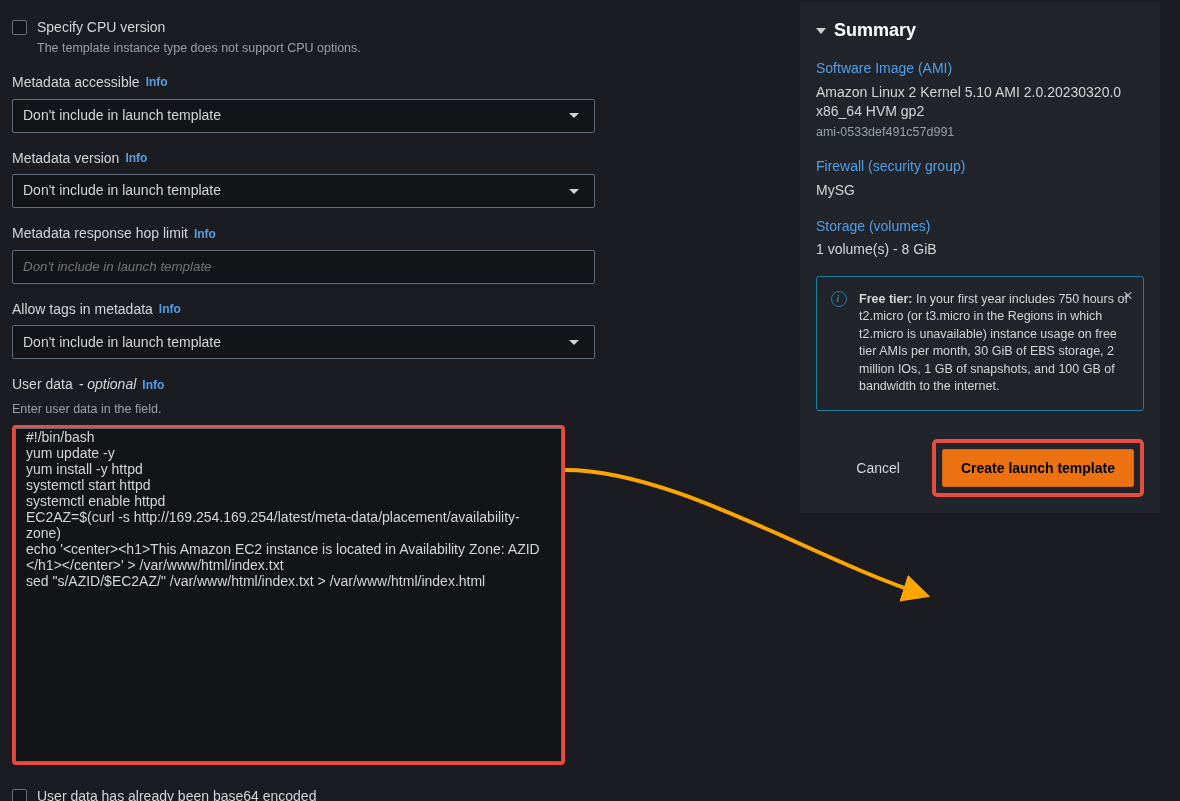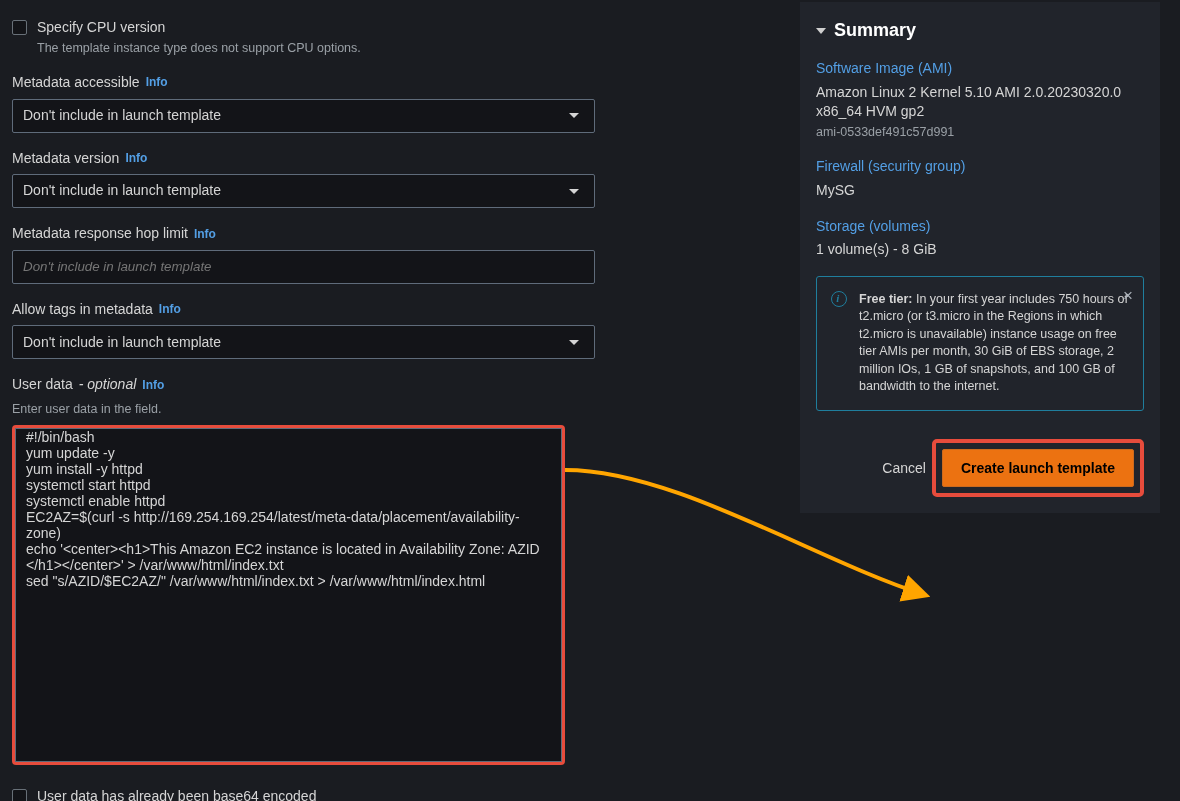--- a/index.html
+++ b/index.html
@@ -57,21 +57,21 @@
   .sum-sub{color:var(--text-dim);font-size:12.5px;margin-top:2px;}
 
   .callout{border:1px solid var(--teal);border-radius:3px;padding:14px 14px 14px 42px;
     position:relative;font-size:12.5px;color:var(--text);margin-top:6px;}
   .callout .i-icon{position:absolute;left:14px;top:14px;width:16px;height:16px;border:1.8px solid var(--teal);
     border-radius:50%;}
   .callout .i-icon:after{content:"i";color:var(--teal);font-family:Georgia,serif;font-style:italic;
     font-weight:700;font-size:11px;position:absolute;left:4.2px;top:-1px;}
   .callout .x-icon{position:absolute;right:10px;top:10px;color:#a9b0b8;font-size:17px;line-height:1;}
 
-  .action-row{display:flex;justify-content:flex-end;align-items:center;gap:2px;margin-top:28px;}
+  .action-row{display:flex;justify-content:flex-end;align-items:center;gap:28px;margin-top:28px;}
   .cancel{color:var(--text);background:none;border:none;font-size:14px;padding:8px 4px;}
   .create-btn{background:var(--orange);border:1px solid var(--orange-dark);color:#000000;font-weight:700;
     font-size:14px;padding:10px 18px;border-radius:2px;}
   .create-wrap{border:4px solid var(--red);border-radius:5px;padding:6px;}
 
   
   svg.arrow{position:absolute;left:555px;top:440px;width:400px;height:200px;pointer-events:none;}
 </style>
 </head>
 <body>

